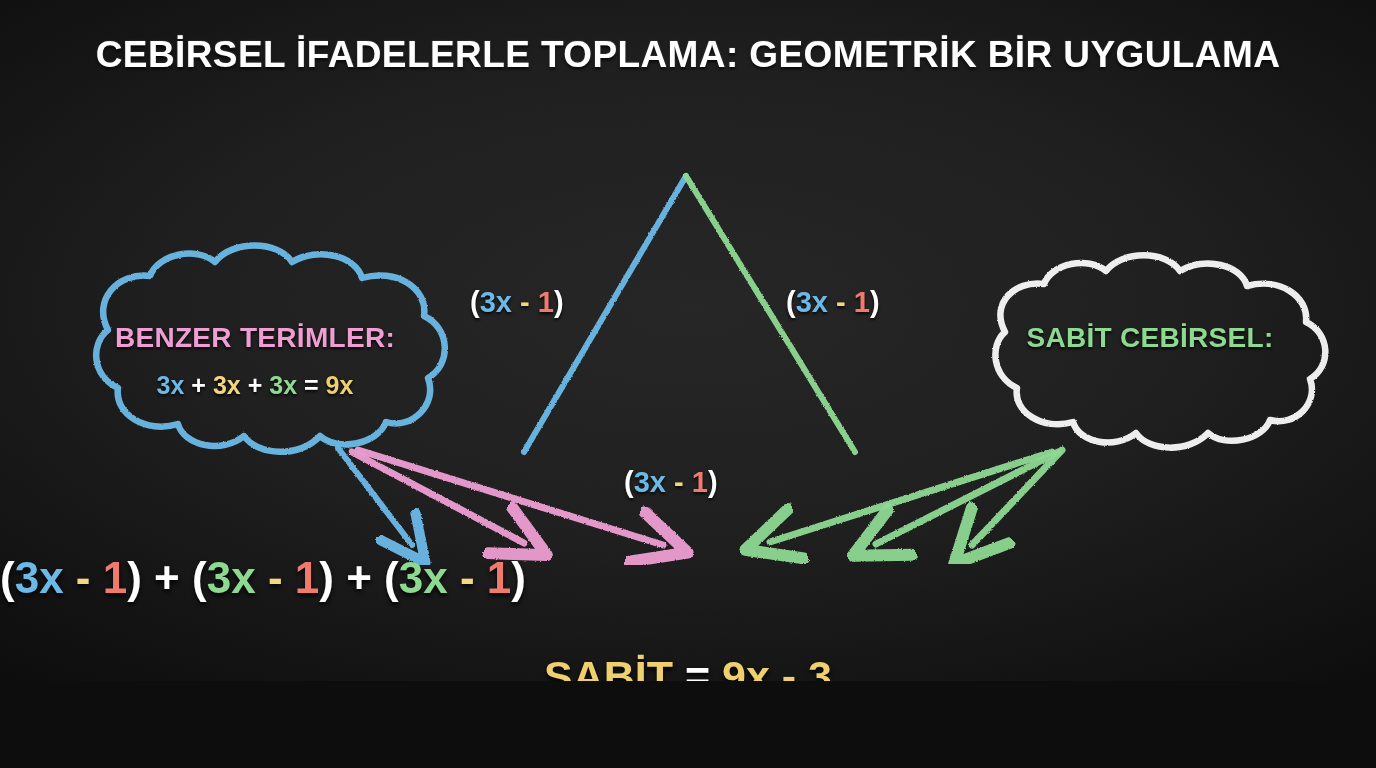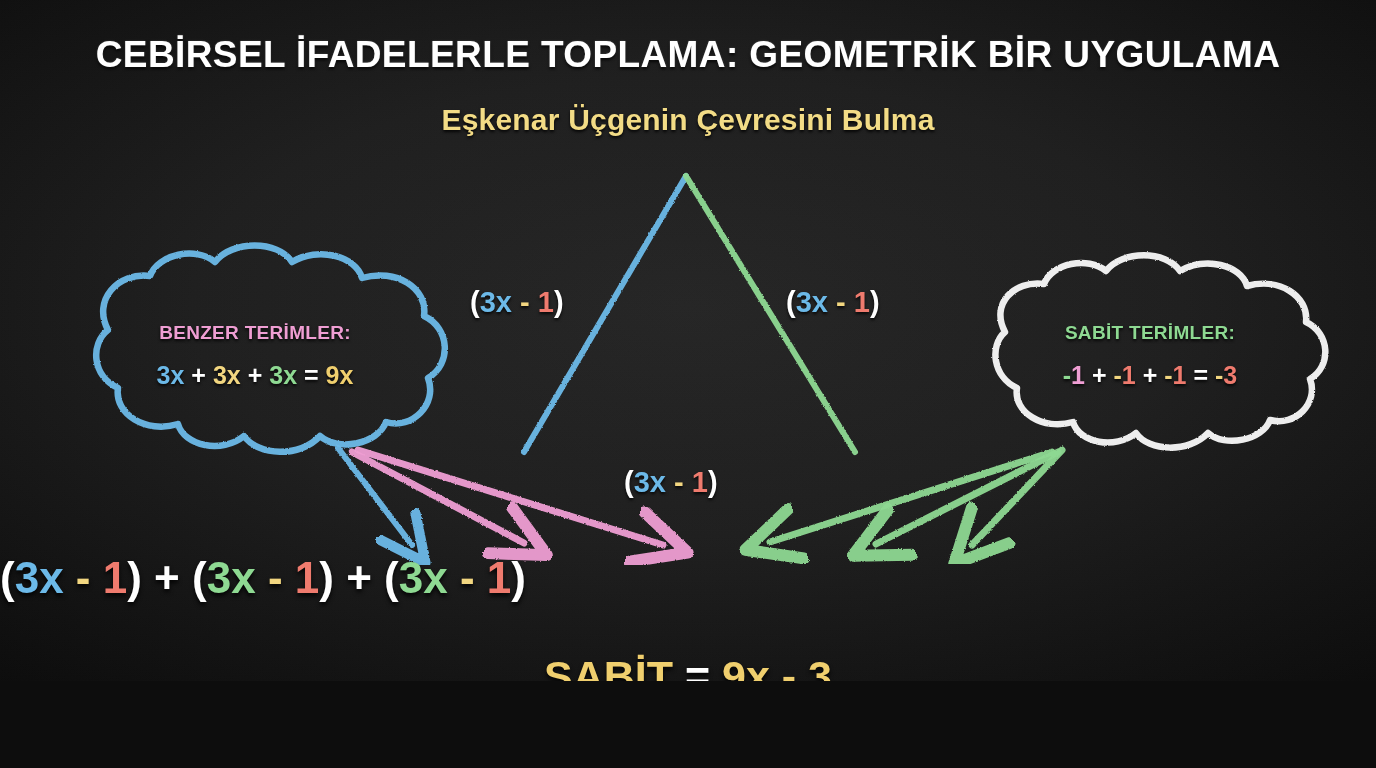--- a/index.html
+++ b/index.html
@@ -68,21 +68,21 @@
     font-size: 29px;
     font-weight: bold;
   }
   #label-left  { left: 470px; top: 288px; }
   #label-right { left: 786px; top: 288px; }
   #label-base  { left: 624px; top: 468px; }
 
   
   .cloud-text { position: absolute; text-align: center; white-space: nowrap; }
   .cloud-head {
-    font-size: 19px;
+    font-size: 28px;
     font-weight: bold;
     letter-spacing: 0.3px;
     text-shadow: 0 2px 3px rgba(0,0,0,0.8);
   }
   .cloud-eq {
     font-size: 25px;
     font-weight: bold;
     margin-top: 19px;
   }
   #cloud-left-text  { left: 80px;  top: 322px; width: 350px; }
@@ -108,21 +108,20 @@
   svg.layer { position: absolute; left: 0; top: 0; width: 1376px; height: 768px; pointer-events: none; }
 </style>
 </head>
 <body>
 
 <div id="board">
 
   <div id="noise"></div>
 
   <div class="abs" id="title">CEBİRSEL İFADELERLE TOPLAMA: GEOMETRİK BİR UYGULAMA</div>
-  <div class="abs" id="subtitle">Eşkenar Üçgenin Çevresini Bulma</div>
 
   <svg class="layer" viewBox="0 0 1376 768">
     <defs>
       <filter id="chalky" x="-20%" y="-20%" width="140%" height="140%">
         <feTurbulence type="fractalNoise" baseFrequency="0.85" numOctaves="3" seed="7" result="n"></feTurbulence>
         <feDisplacementMap in="SourceGraphic" in2="n" scale="2.4" xChannelSelector="R" yChannelSelector="G"></feDisplacementMap>
       </filter>
       <filter id="chalky2" x="-20%" y="-20%" width="140%" height="140%">
         <feTurbulence type="fractalNoise" baseFrequency="0.7" numOctaves="3" seed="21" result="n2"></feTurbulence>
         <feDisplacementMap in="SourceGraphic" in2="n2" scale="2.0" xChannelSelector="R" yChannelSelector="G"></feDisplacementMap>
@@ -223,30 +222,21 @@
       <span class="tok white">+</span>
       <span class="tok yellow">3x</span>
       <span class="tok white">+</span>
       <span class="tok green">3x</span>
       <span class="tok white">=</span>
       <span class="tok gold">9x</span>
     </div>
   </div>
 
   <div class="cloud-text" id="cloud-right-text">
-    <div class="cloud-head green">SABİT TERİMLER:</div>
-    <div class="cloud-eq expr">
-      <span class="tok green">-</span><span class="tok pink">1</span>
-      <span class="tok white">+</span>
-      <span class="tok yellow">-</span><span class="tok red">1</span>
-      <span class="tok white">+</span>
-      <span class="tok yellow">-</span><span class="tok red">1</span>
-      <span class="tok white">=</span>
-      <span class="tok yellow">-</span><span class="tok red">3</span>
-    </div>
+    <div class="cloud-head green">SABİT CEBİRSEL:</div>
   </div>
 
   <div class="abs expr" id="main-sum">
     <span><span class="tok paren">(</span><span class="tok blue">3x</span> <span class="tok yellow">-</span> <span class="tok red">1</span><span class="tok paren">)</span></span>
     <span class="tok white">+</span>
     <span><span class="tok paren">(</span><span class="tok green">3x</span> <span class="tok yellow">-</span> <span class="tok red">1</span><span class="tok paren">)</span></span>
     <span class="tok white">+</span>
     <span><span class="tok paren">(</span><span class="tok green">3x</span> <span class="tok yellow">-</span> <span class="tok red">1</span><span class="tok paren">)</span></span>
   </div>
 

